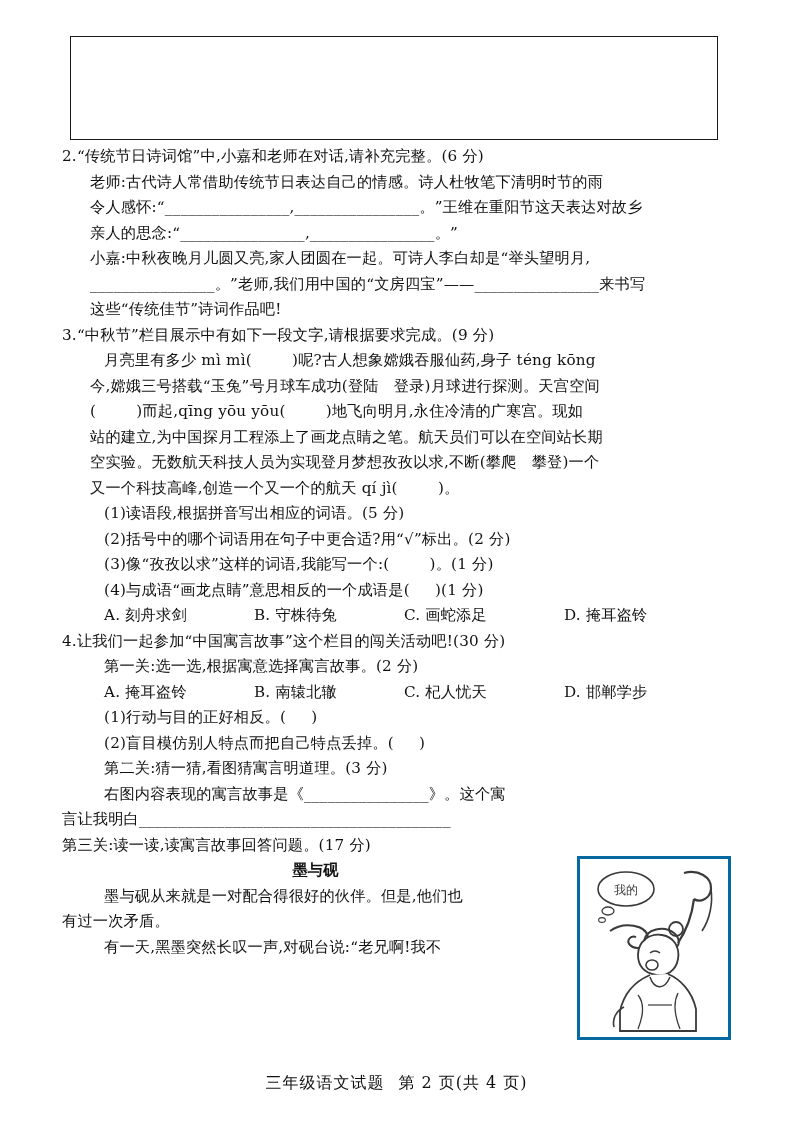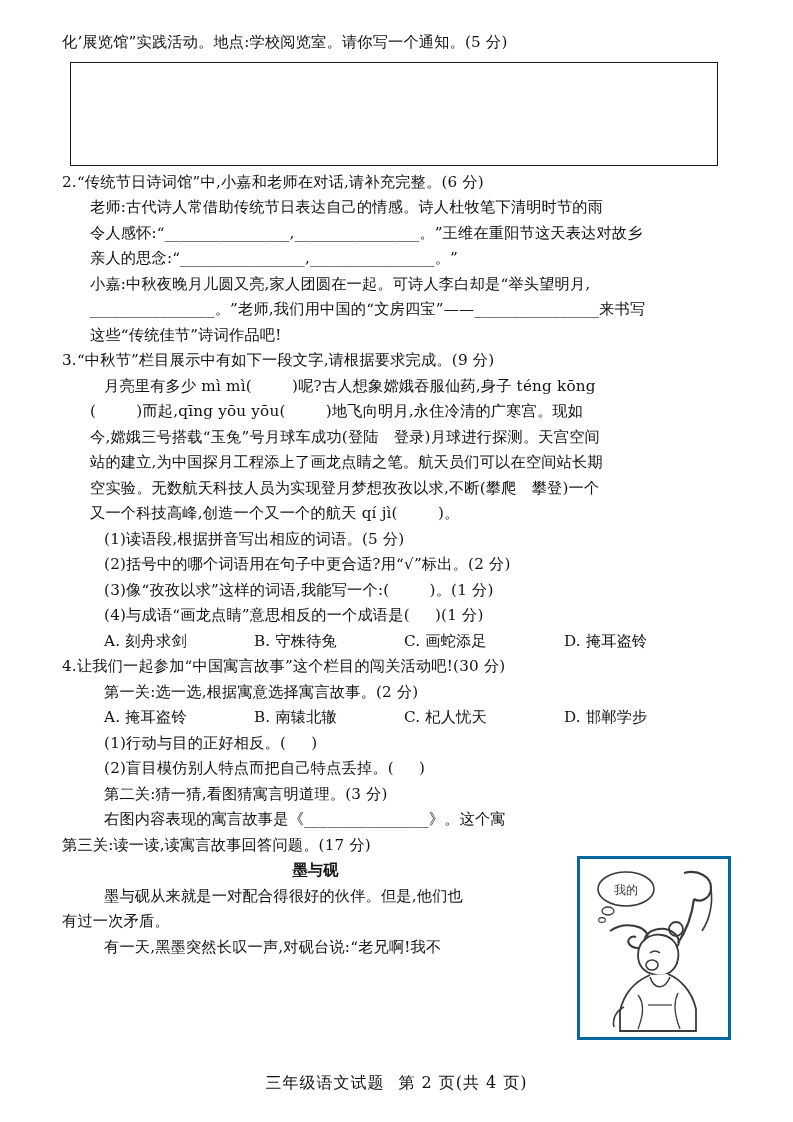--- a/index.html
+++ b/index.html
@@ -66,53 +66,53 @@
   .choicerow span { display: inline-block; }
   .opt-a { width: 150px; }
   .opt-b { width: 150px; }
   .opt-c { width: 160px; }
 </style>
 </head>
 <body>
 
 <div class="page">
 
-  <div class="line">化’展览馆”实践活动。地点:学校阅览室。请你写一个通知。(5 分)</div>
 
   <div class="answerbox"></div>
 
   <div class="line"><span>2.</span><span>“传统节日诗词馆”中,小嘉和老师在对话,请补充完整。(6 分)</span></div>
   <div class="line ind-2">老师:古代诗人常借助传统节日表达自己的情感。诗人杜牧笔下清明时节的雨</div>
   <div class="line ind-2">令人感怀:“________________,________________。”王维在重阳节这天表达对故乡</div>
   <div class="line ind-2">亲人的思念:“________________,________________。”</div>
   <div class="line ind-2">小嘉:中秋夜晚月儿圆又亮,家人团圆在一起。可诗人李白却是“举头望明月,</div>
   <div class="line ind-2">________________。”老师,我们用中国的“文房四宝”——________________来书写</div>
   <div class="line ind-2">这些“传统佳节”诗词作品吧!</div>
 
   <div class="line"><span>3.</span><span>“中秋节”栏目展示中有如下一段文字,请根据要求完成。(9 分)</span></div>
   <div class="line ind-3">月亮里有多少 mì mì(        )呢?古人想象嫦娥吞服仙药,身子 téng kōng</div>
+  <div class="line ind-2">今,嫦娥三号搭载“玉兔”号月球车成功(登陆   登录)月球进行探测。天宫空间</div>
   <div class="line ind-2">(        )而起,qīng yōu yōu(        )地飞向明月,永住冷清的广寒宫。现如</div>
-  <div class="line ind-2">今,嫦娥三号搭载“玉兔”号月球车成功(登陆   登录)月球进行探测。天宫空间</div>
   <div class="line ind-2">站的建立,为中国探月工程添上了画龙点睛之笔。航天员们可以在空间站长期</div>
   <div class="line ind-2">空实验。无数航天科技人员为实现登月梦想孜孜以求,不断(攀爬   攀登)一个</div>
   <div class="line ind-2">又一个科技高峰,创造一个又一个的航天 qí jì(        )。</div>
 
   <div class="line ind-3">(1)读语段,根据拼音写出相应的词语。(5 分)</div>
   <div class="line ind-3">(2)括号中的哪个词语用在句子中更合适?用“√”标出。(2 分)</div>
   <div class="line ind-3">(3)像“孜孜以求”这样的词语,我能写一个:(        )。(1 分)</div>
   <div class="line ind-3">(4)与成语“画龙点睛”意思相反的一个成语是(     )(1 分)</div>
   <div class="line ind-3 choicerow"><span class="opt-a">A. 刻舟求剑</span><span class="opt-b">B. 守株待兔</span><span class="opt-c">C. 画蛇添足</span><span>D. 掩耳盗铃</span></div>
 
   <div class="line"><span>4.</span><span>让我们一起参加“中国寓言故事”这个栏目的闯关活动吧!(30 分)</span></div>
   <div class="line ind-3">第一关:选一选,根据寓意选择寓言故事。(2 分)</div>
   <div class="line ind-3 choicerow"><span class="opt-a">A. 掩耳盗铃</span><span class="opt-b">B. 南辕北辙</span><span class="opt-c">C. 杞人忧天</span><span>D. 邯郸学步</span></div>
   <div class="line ind-3">(1)行动与目的正好相反。(     )</div>
   <div class="line ind-3">(2)盲目模仿别人特点而把自己特点丢掉。(     )</div>
   <div class="line ind-3">第二关:猜一猜,看图猜寓言明道理。(3 分)</div>
   <div class="line ind-3 rtpad">右图内容表现的寓言故事是《________________》。这个寓</div>
+  <div class="line rtpad">言让我明白________________________________________</div>
   <div class="line">第三关:读一读,读寓言故事回答问题。(17 分)</div>
   <div class="line center bold rtpad">墨与砚</div>
   <div class="line ind-3 rtpad">墨与砚从来就是一对配合得很好的伙伴。但是,他们也</div>
   <div class="line rtpad">有过一次矛盾。</div>
   <div class="line ind-3 rtpad">有一天,黑墨突然长叹一声,对砚台说:“老兄啊!我不</div>
 
   <div class="img-figure">
     <svg class="fig-svg" width="146" height="176" viewBox="0 0 146 176" xmlns="http://www.w3.org/2000/svg">
       <rect x="0" y="0" width="146" height="176" fill="#ffffff"></rect>
 

